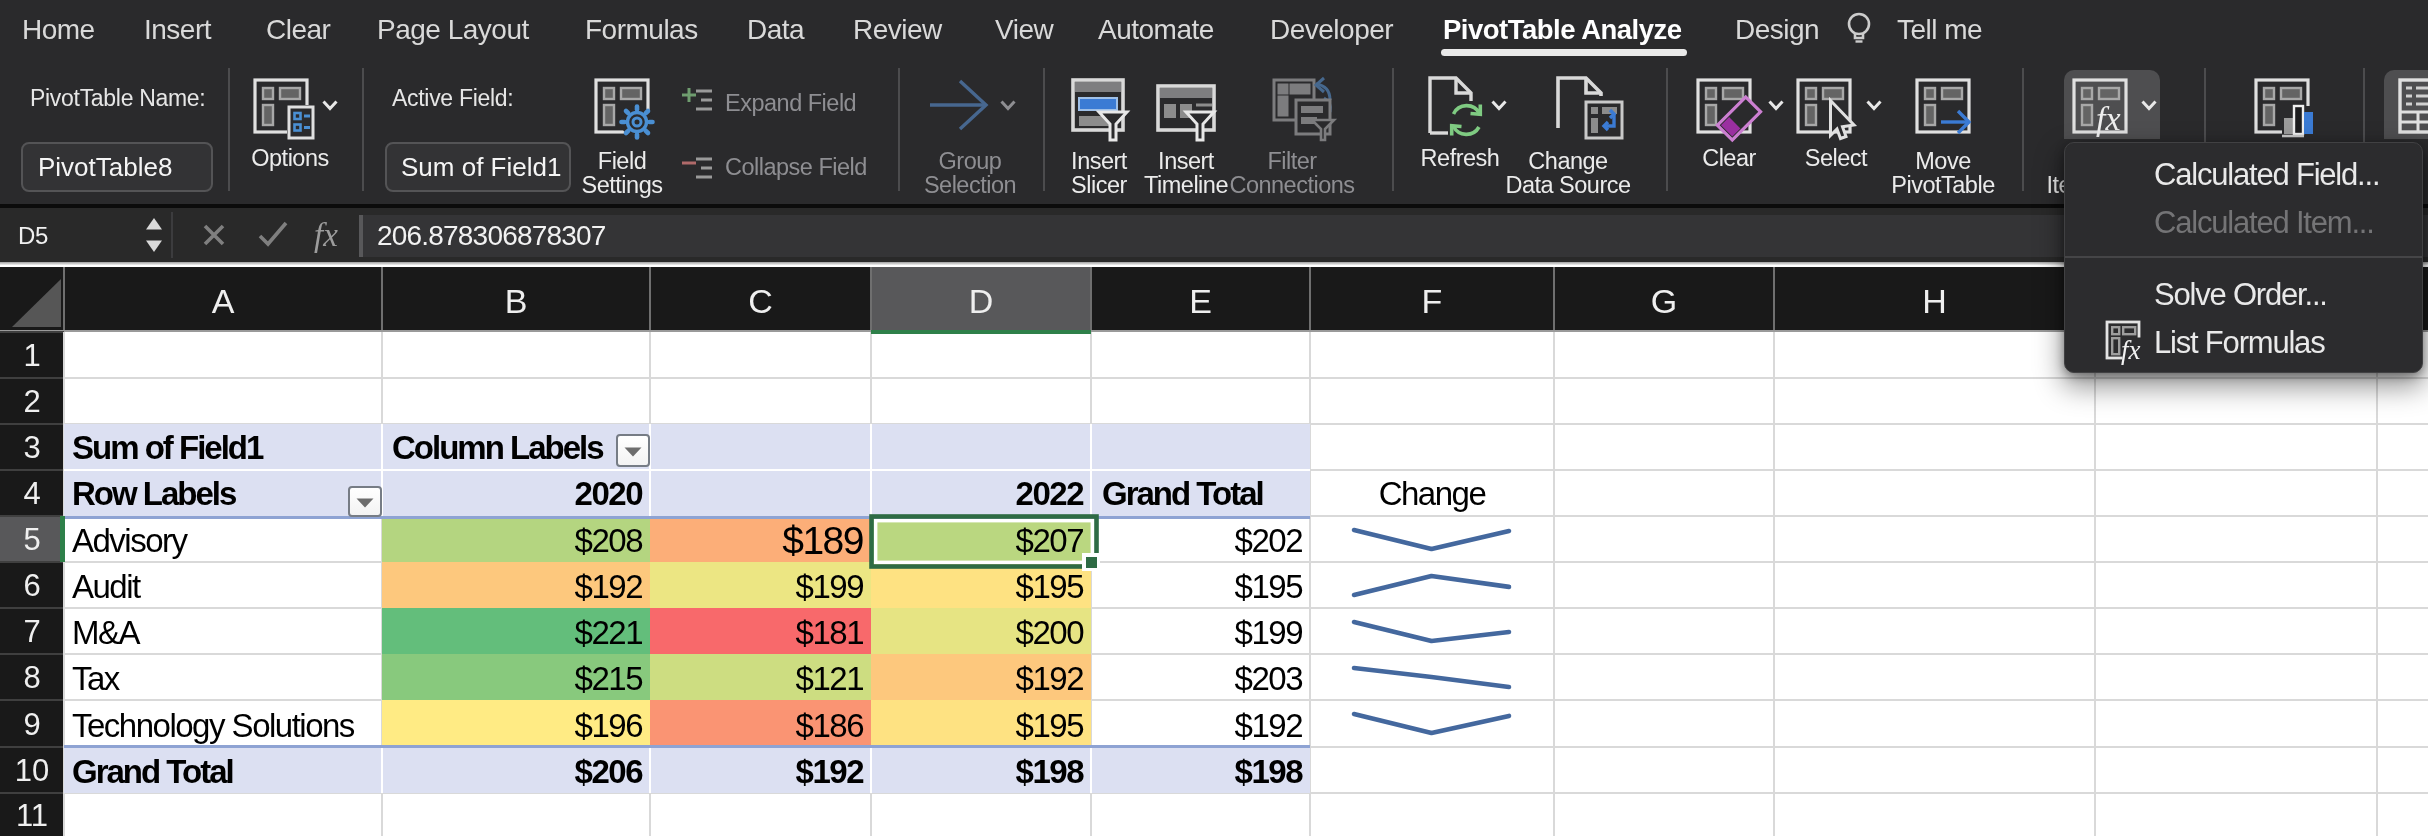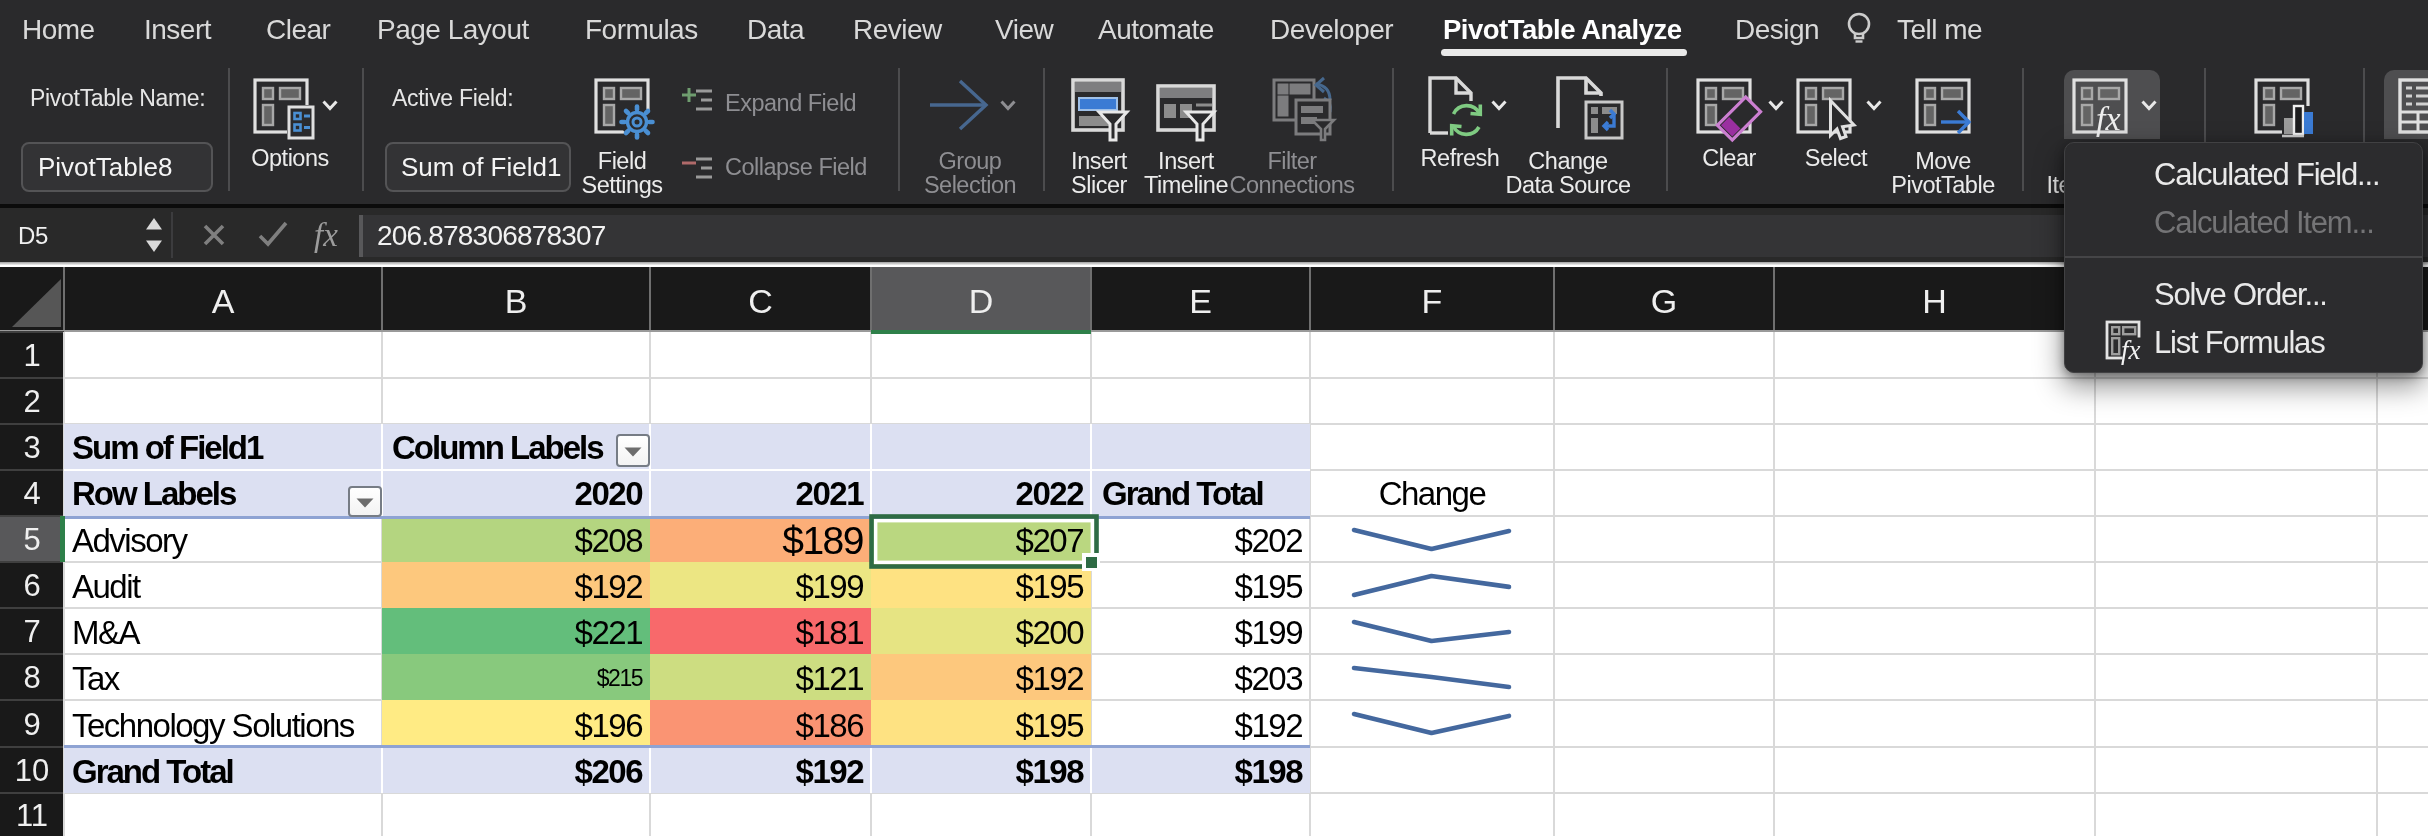--- a/index.html
+++ b/index.html
@@ -361,41 +361,40 @@
 <div class="abs" style="left:616px;top:434px;width:34px;height:33px;background:linear-gradient(#ffffff,#f3f3f3);border:2.5px solid #767c85;border-radius:4px;z-index:5"></div>
 <svg class="abs" style="left:624.0px;top:446.5px;z-index:6" width="18" height="10" viewBox="0 0 18 10">
       <polygon points="0.5,0.5 17.5,0.5 9,9.5" fill="#6d6d6d"></polygon>
     </svg>
 <div class="abs" style="left:72px;top:472px;height:42px;line-height:43px;font-size:33px;color:#000;white-space:nowrap;z-index:5;font-weight:700;letter-spacing:-2px;text-align:right;">Row Labels</div>
 <div class="abs" style="left:348px;top:486px;width:34px;height:31px;background:linear-gradient(#ffffff,#f3f3f3);border:2.5px solid #767c85;border-radius:4px;z-index:5"></div>
 <svg class="abs" style="left:356.0px;top:497.5px;z-index:6" width="18" height="10" viewBox="0 0 18 10">
       <polygon points="0.5,0.5 17.5,0.5 9,9.5" fill="#6d6d6d"></polygon>
     </svg>
 <div class="abs num" style="left:342px;top:472px;height:42px;line-height:43px;width:300px;font-size:33px;letter-spacing:-1.5px;color:#000;white-space:nowrap;z-index:5;font-weight:700;">2020</div>
-<div class="abs num" style="left:563px;top:472px;height:42px;line-height:43px;width:300px;font-size:33px;letter-spacing:-1.5px;color:#000;white-space:nowrap;z-index:5;font-weight:700;">2021</div>
 <div class="abs num" style="left:783px;top:472px;height:42px;line-height:43px;width:300px;font-size:33px;letter-spacing:-1.5px;color:#000;white-space:nowrap;z-index:5;font-weight:700;">2022</div>
 <div class="abs" style="left:1102px;top:472px;height:42px;line-height:43px;font-size:33px;color:#000;white-space:nowrap;z-index:5;font-weight:700;letter-spacing:-2px;">Grand Total</div>
 <div class="abs" style="left:1310px;top:470px;width:244px;height:46px;line-height:47px;text-align:center;font-size:33px;letter-spacing:-1.5px;color:#000;z-index:5">Change</div>
 <div class="abs" style="left:72px;top:519.0px;height:42px;line-height:43px;font-size:33px;color:#000;white-space:nowrap;z-index:5;letter-spacing:-1.5px;">Advisory</div>
 <div class="abs num" style="left:342px;top:519.0px;height:42px;line-height:43px;width:300px;font-size:33px;letter-spacing:-1.5px;color:#000;white-space:nowrap;z-index:5;">$208</div>
 <div class="abs num" style="left:563px;top:519.0px;height:42px;line-height:43px;width:300px;font-size:39px;letter-spacing:-1.5px;color:#000;white-space:nowrap;z-index:5;">$189</div>
 <div class="abs num" style="left:783px;top:519.0px;height:42px;line-height:43px;width:300px;font-size:33px;letter-spacing:-1.5px;color:#000;white-space:nowrap;z-index:5;">$207</div>
 <div class="abs num" style="left:1002px;top:519.0px;height:42px;line-height:43px;width:300px;font-size:33px;letter-spacing:-1.5px;color:#000;white-space:nowrap;z-index:5;">$202</div>
 <div class="abs" style="left:72px;top:565.0px;height:42px;line-height:43px;font-size:33px;color:#000;white-space:nowrap;z-index:5;letter-spacing:-1.5px;">Audit</div>
 <div class="abs num" style="left:342px;top:565.0px;height:42px;line-height:43px;width:300px;font-size:33px;letter-spacing:-1.5px;color:#000;white-space:nowrap;z-index:5;">$192</div>
 <div class="abs num" style="left:563px;top:565.0px;height:42px;line-height:43px;width:300px;font-size:33px;letter-spacing:-1.5px;color:#000;white-space:nowrap;z-index:5;">$199</div>
 <div class="abs num" style="left:783px;top:565.0px;height:42px;line-height:43px;width:300px;font-size:33px;letter-spacing:-1.5px;color:#000;white-space:nowrap;z-index:5;">$195</div>
 <div class="abs num" style="left:1002px;top:565.0px;height:42px;line-height:43px;width:300px;font-size:33px;letter-spacing:-1.5px;color:#000;white-space:nowrap;z-index:5;">$195</div>
 <div class="abs" style="left:72px;top:611.0px;height:42px;line-height:43px;font-size:33px;color:#000;white-space:nowrap;z-index:5;letter-spacing:-1.5px;">M&amp;A</div>
 <div class="abs num" style="left:342px;top:611.0px;height:42px;line-height:43px;width:300px;font-size:33px;letter-spacing:-1.5px;color:#000;white-space:nowrap;z-index:5;">$221</div>
 <div class="abs num" style="left:563px;top:611.0px;height:42px;line-height:43px;width:300px;font-size:33px;letter-spacing:-1.5px;color:#000;white-space:nowrap;z-index:5;">$181</div>
 <div class="abs num" style="left:783px;top:611.0px;height:42px;line-height:43px;width:300px;font-size:33px;letter-spacing:-1.5px;color:#000;white-space:nowrap;z-index:5;">$200</div>
 <div class="abs num" style="left:1002px;top:611.0px;height:42px;line-height:43px;width:300px;font-size:33px;letter-spacing:-1.5px;color:#000;white-space:nowrap;z-index:5;">$199</div>
 <div class="abs" style="left:72px;top:657.0px;height:42px;line-height:43px;font-size:33px;color:#000;white-space:nowrap;z-index:5;letter-spacing:-1.5px;">Tax</div>
-<div class="abs num" style="left:342px;top:657.0px;height:42px;line-height:43px;width:300px;font-size:23px;letter-spacing:-1.5px;color:#000;white-space:nowrap;z-index:5;">$215</div>
+<div class="abs num" style="left:342px;top:657.0px;height:42px;line-height:43px;width:300px;font-size:33px;letter-spacing:-1.5px;color:#000;white-space:nowrap;z-index:5;">$215</div>
 <div class="abs num" style="left:563px;top:657.0px;height:42px;line-height:43px;width:300px;font-size:33px;letter-spacing:-1.5px;color:#000;white-space:nowrap;z-index:5;">$121</div>
 <div class="abs num" style="left:783px;top:657.0px;height:42px;line-height:43px;width:300px;font-size:33px;letter-spacing:-1.5px;color:#000;white-space:nowrap;z-index:5;">$192</div>
 <div class="abs num" style="left:1002px;top:657.0px;height:42px;line-height:43px;width:300px;font-size:33px;letter-spacing:-1.5px;color:#000;white-space:nowrap;z-index:5;">$203</div>
 <div class="abs" style="left:72px;top:703.5px;height:42px;line-height:43px;font-size:33px;color:#000;white-space:nowrap;z-index:5;letter-spacing:-1.5px;">Technology Solutions</div>
 <div class="abs num" style="left:342px;top:703.5px;height:42px;line-height:43px;width:300px;font-size:33px;letter-spacing:-1.5px;color:#000;white-space:nowrap;z-index:5;">$196</div>
 <div class="abs num" style="left:563px;top:703.5px;height:42px;line-height:43px;width:300px;font-size:33px;letter-spacing:-1.5px;color:#000;white-space:nowrap;z-index:5;">$186</div>
 <div class="abs num" style="left:783px;top:703.5px;height:42px;line-height:43px;width:300px;font-size:33px;letter-spacing:-1.5px;color:#000;white-space:nowrap;z-index:5;">$195</div>
 <div class="abs num" style="left:1002px;top:703.5px;height:42px;line-height:43px;width:300px;font-size:33px;letter-spacing:-1.5px;color:#000;white-space:nowrap;z-index:5;">$192</div>
 <div class="abs" style="left:72px;top:750.0px;height:42px;line-height:43px;font-size:33px;color:#000;white-space:nowrap;z-index:5;font-weight:700;letter-spacing:-2px;">Grand Total</div>
 <div class="abs num" style="left:342px;top:750.0px;height:42px;line-height:43px;width:300px;font-size:33px;letter-spacing:-1.5px;color:#000;white-space:nowrap;z-index:5;font-weight:700;">$206</div>

